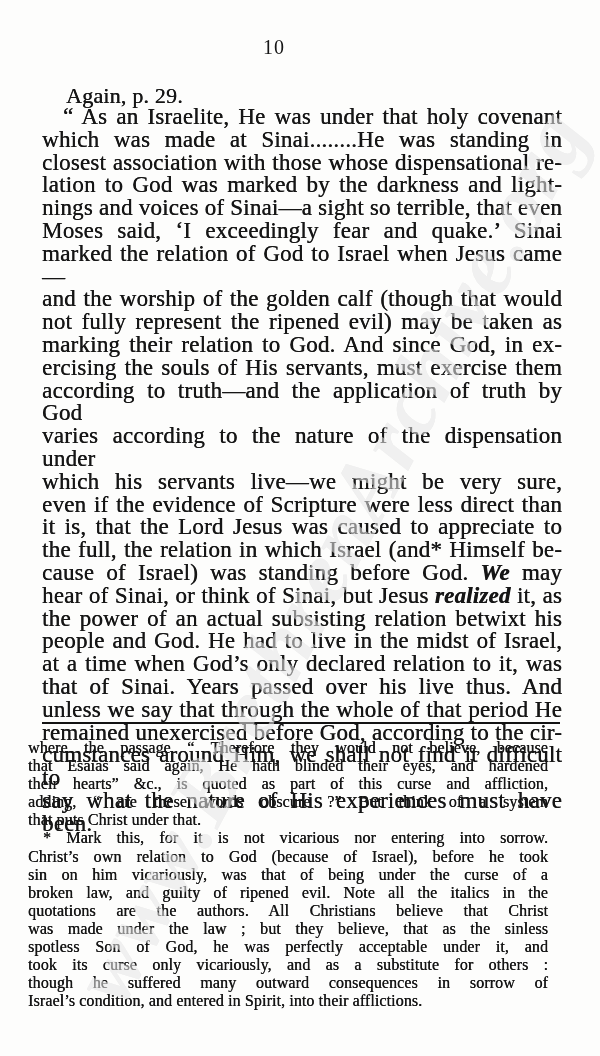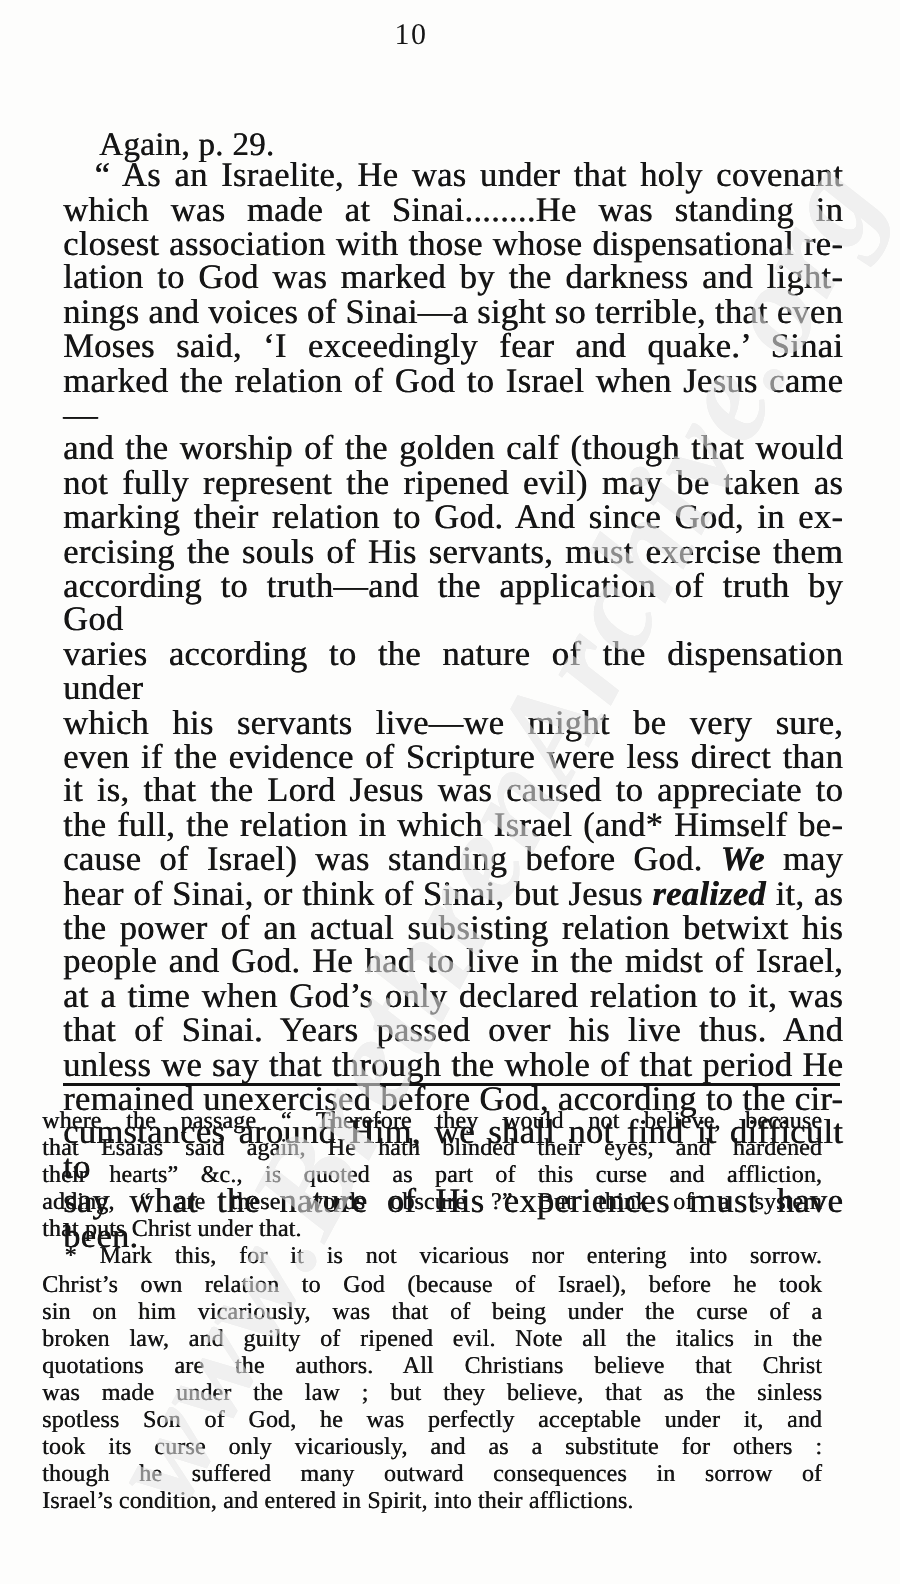--- a/index.html
+++ b/index.html
@@ -16,21 +16,21 @@
     position:absolute;left:330px;top:555px;
     transform:translate(-50%,-50%) rotate(-62deg);
     transform-origin:center;
     font-size:88px;font-weight:bold;font-style:italic;
     white-space:nowrap;letter-spacing:2px;
     pointer-events:none;user-select:none;
   }
   .watermark.under{color:#e0e0e0;z-index:0;}
   .watermark.over{color:rgba(255,255,255,0.50);z-index:3;}
   .pagenum{
-    position:absolute;top:12px;left:0;width:548px;
+    position:absolute;top:36px;left:0;width:548px;
     text-align:center;font-size:20px;letter-spacing:1px;z-index:1;
   }
   .heading{
     position:absolute;top:83px;left:66px;
     font-size:22px;z-index:1;letter-spacing:0.2px;
     text-shadow:0.35px 0 0 currentColor;
   }
   .bodyblock{
     position:absolute;top:106px;left:42px;width:520px;
     font-size:23px;line-height:22.8px;z-index:1;

